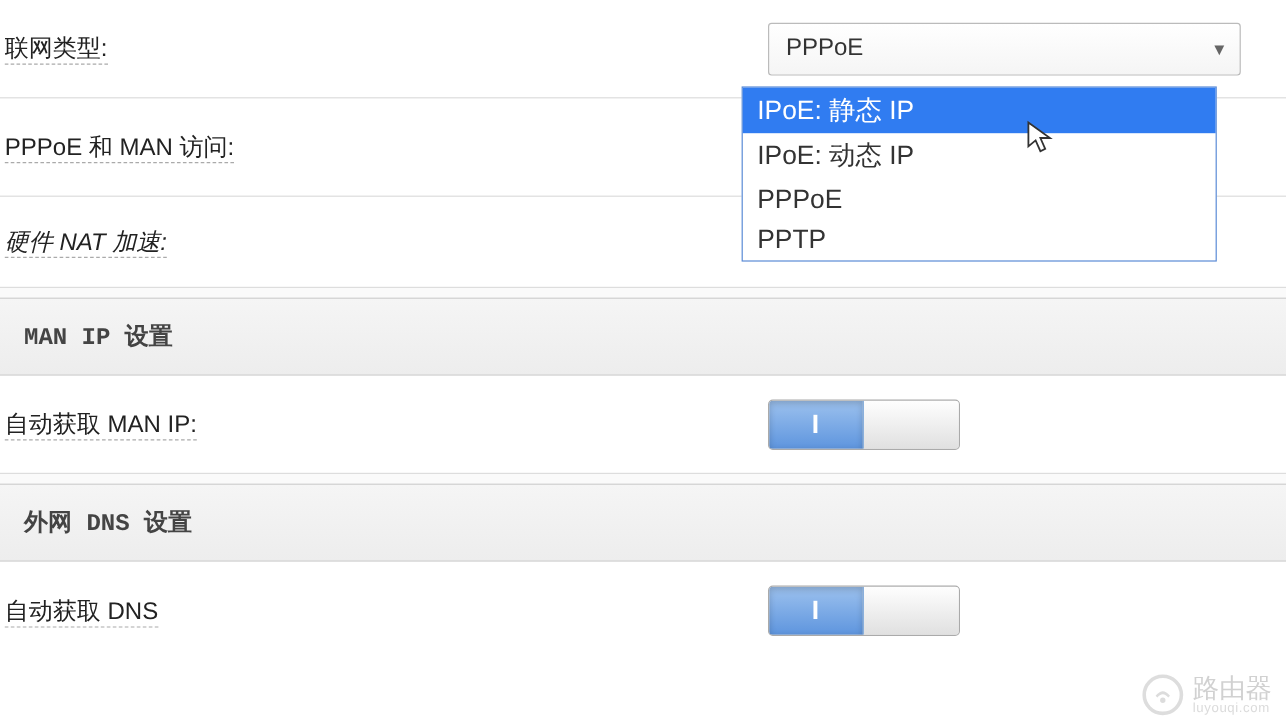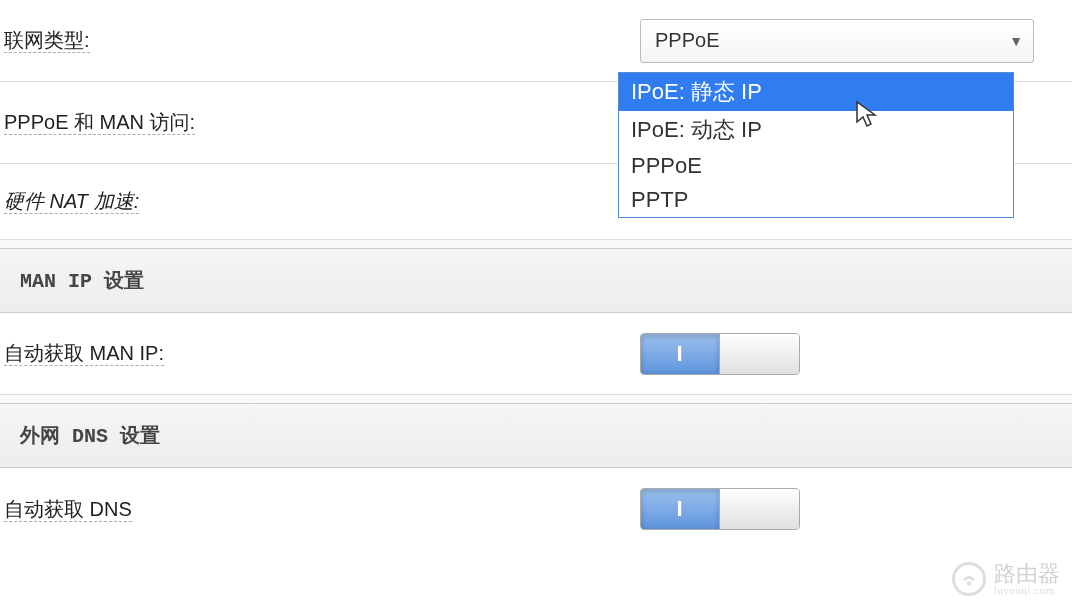--- a/index.html
+++ b/index.html
@@ -150,21 +150,21 @@
       width: 34px;
       height: 34px;
       border: 3px solid #d8d8d8;
       border-radius: 50%;
       display: flex;
       align-items: center;
       justify-content: center;
     }
     .watermark .wm-icon svg { display:block; }
     .watermark .wm-text { line-height:1; }
-    .watermark .wm-sub { font-size: 11px; letter-spacing: 0.5px; display:block; color:#d5d5d5;font-family:Liberation Serif, serif; }
+    .watermark .wm-sub { font-size: 11px; letter-spacing: 0.5px; display:block; color:#d5d5d5; }
   </style>
 </head>
 <body>
 
 <div class="row">
   <div class="label-col">
     <span class="dotted-label">联网类型:</span>
   </div>
   <div class="control-col">
     <div class="select-wrap">

